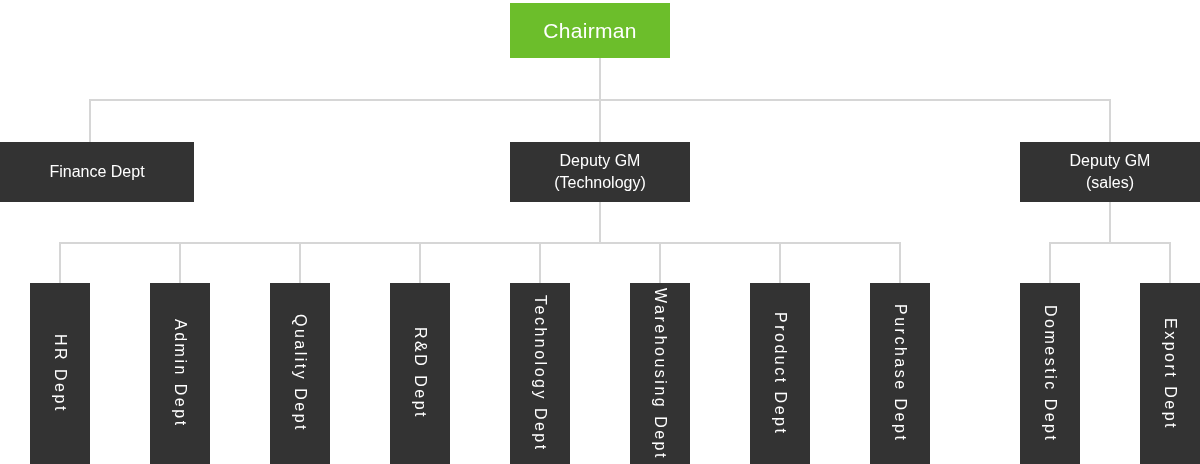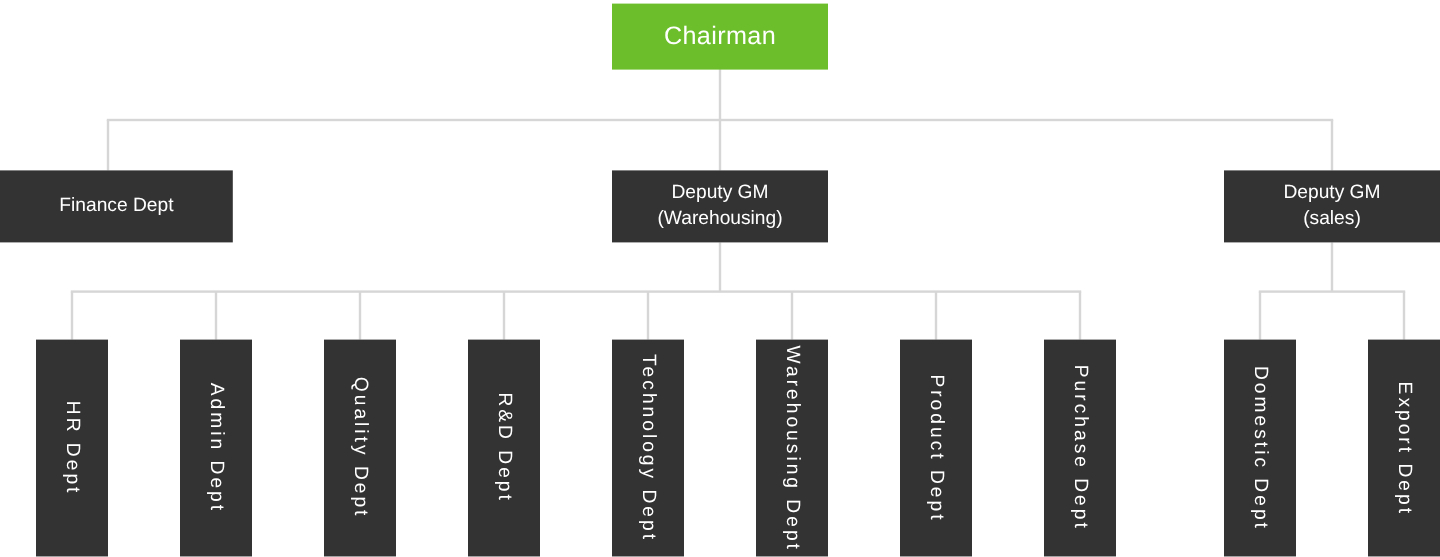--- a/index.html
+++ b/index.html
@@ -67,31 +67,31 @@
   <div class="line" style="left:539px; top:243px; width:2px; height:40px;"></div>
   <div class="line" style="left:659px; top:243px; width:2px; height:40px;"></div>
   <div class="line" style="left:779px; top:243px; width:2px; height:40px;"></div>
   <div class="line" style="left:899px; top:243px; width:2px; height:40px;"></div>
 
   <div class="line" style="left:1109px; top:202px; width:2px; height:41px;"></div>
   <div class="line" style="left:1049px; top:242px; width:122px; height:2px;"></div>
   <div class="line" style="left:1049px; top:243px; width:2px; height:40px;"></div>
   <div class="line" style="left:1169px; top:243px; width:2px; height:40px;"></div>
 
-  <div class="node node-root" style="left:510px; top:3px; width:180px; height:55px;">
+  <div class="node node-root" style="left:510px; top:3px; width:160px; height:55px;">
     <span>Chairman</span>
   </div>
 
   <div class="node node-l2" style="left:0px; top:142px; width:194px; height:60px;">
     <span>Finance Dept</span>
   </div>
 
   <div class="node node-l2" style="left:510px; top:142px; width:180px; height:60px;">
     <span>Deputy GM</span>
-    <span>(Warehousing)</span>
+    <span>(Technology)</span>
   </div>
 
   <div class="node node-l2" style="left:1020px; top:142px; width:180px; height:60px;">
     <span>Deputy GM</span>
     <span>(sales)</span>
   </div>
 
   <div class="node node-l3" style="left:30px; top:283px; width:60px; height:181px;">
     <span>HR Dept</span>
   </div>

